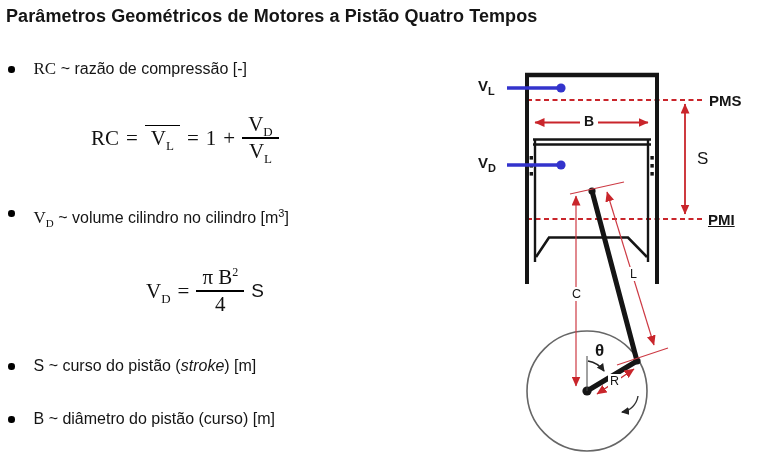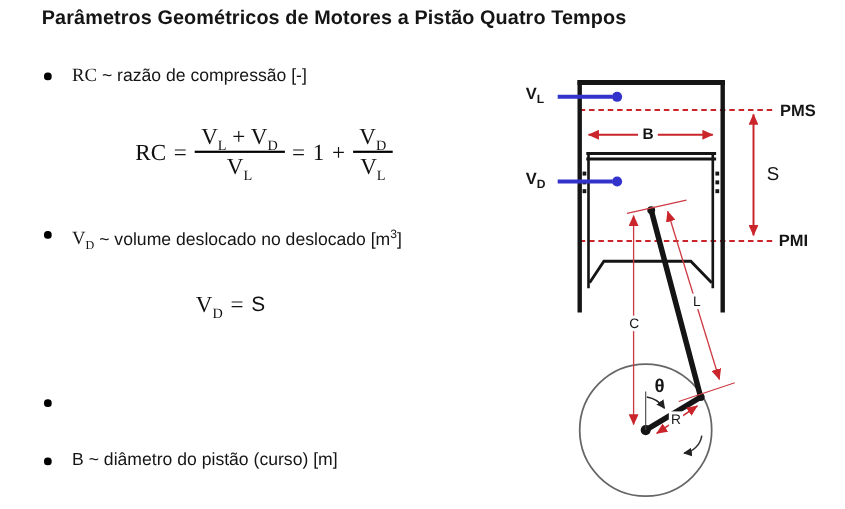--- a/index.html
+++ b/index.html
@@ -1,20 +1,20 @@
 <!DOCTYPE html>
 <html><head>
 <meta charset="utf-8">
 <style>
   html,body{margin:0;padding:0;}
   body{
     width:768px;height:463px;background:#ffffff;position:relative;overflow:hidden;
     font-family:"Liberation Sans",sans-serif;color:#151515;
   }
-  .abs{position:absolute;margin-left:32px;}
+  .abs{position:absolute;}
   .title{font-size:18px;font-weight:bold;letter-spacing:0.1px;}
   .bullet{display:flex;align-items:flex-start;font-size:16px;line-height:22px;}
   .dot{width:6.5px;height:6.5px;border-radius:50%;background:#000;margin-top:8px;flex:0 0 auto;}
   .btext{margin-left:19px;white-space:nowrap;}
   .sym-serif{font-family:"Liberation Serif","DejaVu Serif",serif;font-size:17px;}
   .btext sub{font-size:11px;}
   .btext sup{font-size:11px;}
   .em{font-style:italic;}
   
   .formula{
@@ -41,47 +41,52 @@
 
 <div class="abs bullet" style="left:8px;top:58px;">
   <div class="dot"></div>
   <div class="btext"><span class="sym-serif">RC</span> <span>~ razão de compressão [-]</span></div>
 </div>
 
 <div class="abs formula" style="left:91px;top:112px;">
   <span>RC</span>
   <span>=</span>
   <span class="frac">
-    <span class="fnum"><span>V</span><sub>L</sub> <span>+</span> <span>V</span><sub>D</sub></span>
     <span class="fbar"></span>
     <span class="fden"><span>V</span><sub>L</sub></span>
   </span>
   <span>=</span>
     <span>1</span>
     <span>+</span>
   <span class="frac">
     <span class="fnum"><span>V</span><sub>D</sub></span>
     <span class="fbar"></span>
     <span class="fden"><span>V</span><sub>L</sub></span>
   </span>
 </div>
 
 <div class="abs bullet" style="left:8px;top:202px;">
   <div class="dot"></div>
-  <div class="btext"><span class="sym-serif"><span>V</span><sub>D</sub></span> <span>~ volume deslocado no deslocado [m</span><sup>3</sup><span>]</span></div>
+  <div class="btext"><span class="sym-serif"><span>V</span><sub>D</sub></span> <span>~ volume cilindro no cilindro [m</span><sup>3</sup><span>]</span></div>
 </div>
 
 <div class="abs formula" style="left:146px;top:265px;">
   <span><span>V</span><sub>D</sub></span>
   <span>=</span>
+  <span class="frac">
+    <span class="fnum"><span>π</span> <span>B</span><span class="exp">2</span></span>
+    <span class="fbar"></span>
+    <span class="fden">4</span>
+  </span>
   <span class="sans-s">S</span>
 </div>
 
 <div class="abs bullet" style="left:8px;top:355px;">
   <div class="dot"></div>
+  <div class="btext"><span>S</span> <span>~ curso do pistão (</span><span class="em">stroke</span><span>) [m]</span></div>
 </div>
 
 <div class="abs bullet" style="left:8px;top:408px;">
   <div class="dot"></div>
   <div class="btext"><span>B</span> <span>~ diâmetro do pistão (curso) [m]</span></div>
 </div>
 
 <svg width="768" height="463" viewBox="0 0 768 463">
   <defs>
     <marker id="ar" markerUnits="userSpaceOnUse" markerWidth="11" markerHeight="9" refX="9.5" refY="4.5" orient="auto-start-reverse">
@@ -145,19 +150,19 @@
     <line x1="507" y1="88" x2="557" y2="88" stroke="#3333cc" stroke-width="3.6"></line>
     <circle cx="561" cy="88" r="4.6" fill="#3333cc"></circle>
     <line x1="507" y1="165" x2="557" y2="165" stroke="#3333cc" stroke-width="3.6"></line>
     <circle cx="561" cy="165" r="4.6" fill="#3333cc"></circle>
   </g>
 </svg>
 
 <div class="dlabel bold15" style="left:478px;top:77px;"><span>V</span><sub>L</sub></div>
 <div class="dlabel bold15" style="left:478px;top:154px;"><span>V</span><sub>D</sub></div>
 <div class="dlabel bold15" style="left:709px;top:92px;text-align:right;">PMS</div>
-<div class="dlabel bold15" style="left:708px;top:211px;">PMI</div>
+<div class="dlabel bold15" style="left:708px;top:211px;text-decoration:underline;">PMI</div>
 <div class="dlabel" style="left:580px;top:113px;font-size:14px;font-weight:bold;background:#fff;padding:0 4px;">B</div>
 <div class="dlabel" style="left:697px;top:149px;font-size:17px;">S</div>
 <div class="dlabel dimtag" style="left:570px;top:287px;">C</div>
 <div class="dlabel dimtag" style="left:628px;top:267px;">L</div>
 <div class="dlabel" style="left:595px;top:341px;font-size:17px;font-weight:bold;font-family:'Liberation Sans','DejaVu Sans',sans-serif;">θ</div>
 <div class="dlabel dimtag" style="left:608px;top:374px;">R</div>
 
 </body></html>

